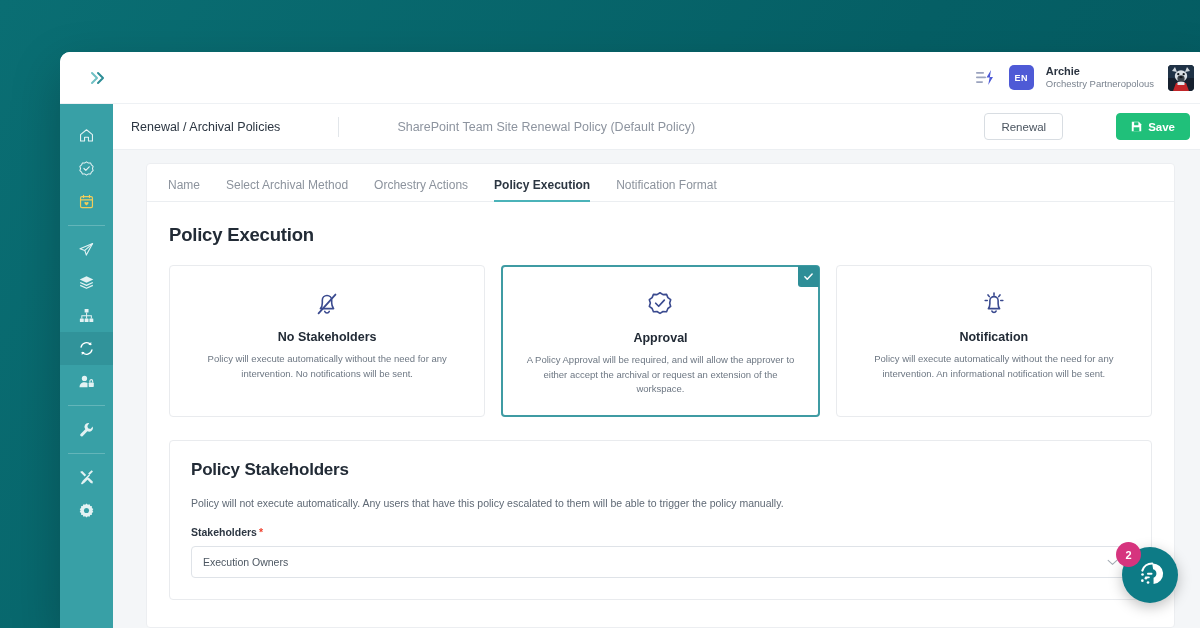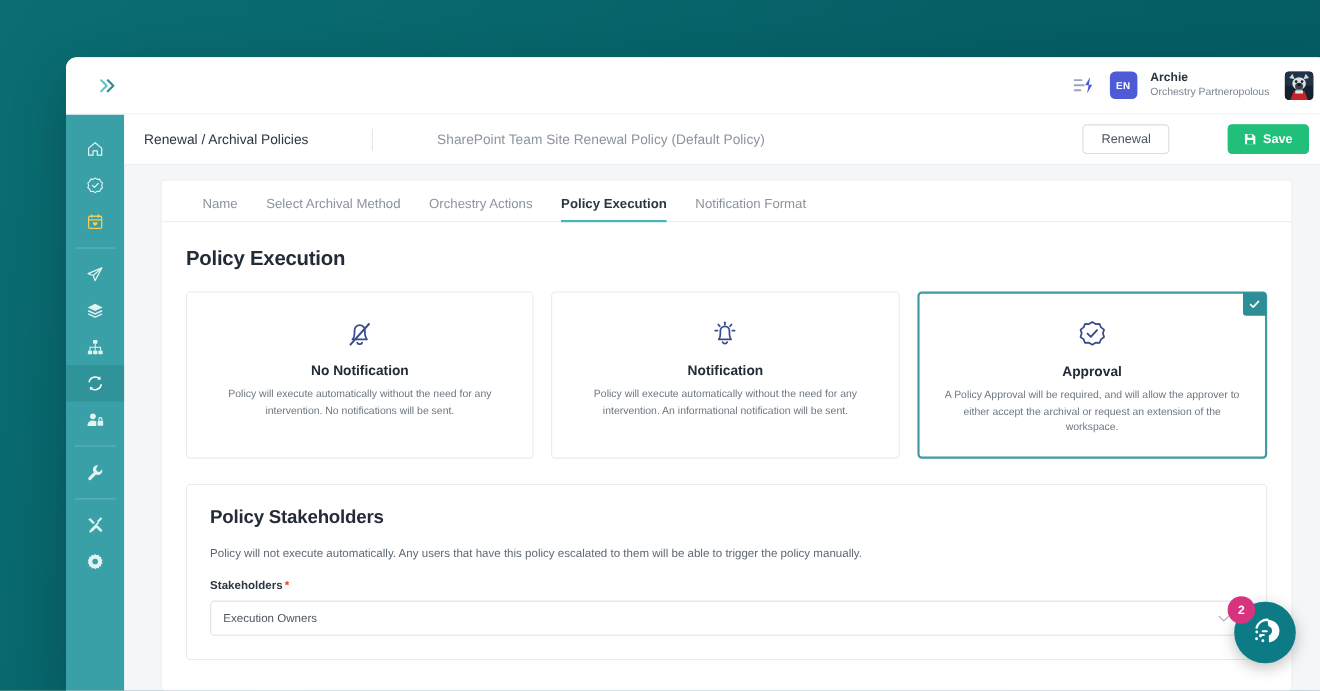--- a/index.html
+++ b/index.html
@@ -219,21 +219,21 @@
     gap: 0;
   }
   .tab {
     font-size: 12px;
     color: #8c939d;
     padding: 0 13px 9px 13px;
     position: relative;
     cursor: pointer;
     white-space: nowrap;
   }
-  .tab:first-child { padding-left: 4px; margin-left: 16px; }
+  .tab:first-child { padding-left: 4px; }
   .tab.active {
     color: #2c3642;
     font-weight: bold;
   }
   .tab.active::after {
     content: "";
     position: absolute;
     left: 13px; right: 13px; bottom: -1px;
     height: 2px;
     background: #4bb3b9;
@@ -571,54 +571,54 @@
             <div class="cards-row">
 
               <div class="opt-card">
                 <div class="opt-icon">
                   <svg width="30" height="30" viewBox="0 0 32 32">
                     <path d="M9 22 C9 22 11 20 11 16 L11 13 A5 5 0 0 1 21 13 L21 16 C21 19 22.6 21.2 23 22 Z" fill="none" stroke="#3a4a8f" stroke-width="1.7" stroke-linejoin="round"></path>
                     <path d="M13.6 25 A2.6 2.6 0 0 0 18.4 25" fill="none" stroke="#3a4a8f" stroke-width="1.7" stroke-linecap="round"></path>
                     <path d="M7 27 L25 7" stroke="#3a4a8f" stroke-width="1.9" stroke-linecap="round"></path>
                   </svg>
                 </div>
-                <div class="opt-title">No Notification</div>
+                <div class="opt-title">No Stakeholders</div>
                 <div class="opt-desc">Policy will execute automatically without the need for any intervention. No notifications will be sent.</div>
-              </div>
-
-              <div class="opt-card">
-                <div class="opt-icon">
-                  <svg width="30" height="30" viewBox="0 0 32 32">
-                    <path d="M10 22 C10 22 11.6 20 11.6 16.4 L11.6 13.6 A4.4 4.4 0 0 1 20.4 13.6 L20.4 16.4 C20.4 20 22 22 22 22 Z" fill="none" stroke="#3a4a8f" stroke-width="1.7" stroke-linejoin="round"></path>
-                    <path d="M13.8 24.6 A2.4 2.4 0 0 0 18.2 24.6" fill="none" stroke="#3a4a8f" stroke-width="1.7" stroke-linecap="round"></path>
-                    <path d="M16 5.4 L16 7.6" stroke="#3a4a8f" stroke-width="1.7" stroke-linecap="round"></path>
-                    <path d="M9.6 7.4 L11 9.2 M22.4 7.4 L21 9.2" stroke="#3a4a8f" stroke-width="1.7" stroke-linecap="round"></path>
-                    <path d="M6.6 13.4 L8.8 13.4 M25.4 13.4 L23.2 13.4" stroke="#3a4a8f" stroke-width="1.7" stroke-linecap="round"></path>
-                  </svg>
-                </div>
-                <div class="opt-title">Notification</div>
-                <div class="opt-desc">Policy will execute automatically without the need for any intervention. An informational notification will be sent.</div>
               </div>
 
               <div class="opt-card selected">
                 <div class="check-badge">
                   <svg width="11" height="11" viewBox="0 0 14 14">
                     <path d="M2.4 7.4 L5.4 10.4 L11.6 3.8" fill="none" stroke="#ffffff" stroke-width="1.9" stroke-linecap="round" stroke-linejoin="round"></path>
                   </svg>
                 </div>
                 <div class="opt-icon">
                   <svg width="30" height="30" viewBox="0 0 32 32">
                     <path d="M16 4 L19.2 6 L23 5.7 L24.4 9.2 L27.4 11.4 L26.3 15 L27.4 18.6 L24.4 20.8 L23 24.3 L19.2 24 L16 26 L12.8 24 L9 24.3 L7.6 20.8 L4.6 18.6 L5.7 15 L4.6 11.4 L7.6 9.2 L9 5.7 L12.8 6 Z" fill="none" stroke="#3a4a8f" stroke-width="1.7" stroke-linejoin="round"></path>
                     <path d="M11.4 15.2 L14.6 18.4 L20.6 11.8" fill="none" stroke="#3a4a8f" stroke-width="1.8" stroke-linecap="round" stroke-linejoin="round"></path>
                   </svg>
                 </div>
                 <div class="opt-title">Approval</div>
                 <div class="opt-desc">A Policy Approval will be required, and will allow the approver to either accept the archival or request an extension of the workspace.</div>
               </div>
 
+              <div class="opt-card">
+                <div class="opt-icon">
+                  <svg width="30" height="30" viewBox="0 0 32 32">
+                    <path d="M10 22 C10 22 11.6 20 11.6 16.4 L11.6 13.6 A4.4 4.4 0 0 1 20.4 13.6 L20.4 16.4 C20.4 20 22 22 22 22 Z" fill="none" stroke="#3a4a8f" stroke-width="1.7" stroke-linejoin="round"></path>
+                    <path d="M13.8 24.6 A2.4 2.4 0 0 0 18.2 24.6" fill="none" stroke="#3a4a8f" stroke-width="1.7" stroke-linecap="round"></path>
+                    <path d="M16 5.4 L16 7.6" stroke="#3a4a8f" stroke-width="1.7" stroke-linecap="round"></path>
+                    <path d="M9.6 7.4 L11 9.2 M22.4 7.4 L21 9.2" stroke="#3a4a8f" stroke-width="1.7" stroke-linecap="round"></path>
+                    <path d="M6.6 13.4 L8.8 13.4 M25.4 13.4 L23.2 13.4" stroke="#3a4a8f" stroke-width="1.7" stroke-linecap="round"></path>
+                  </svg>
+                </div>
+                <div class="opt-title">Notification</div>
+                <div class="opt-desc">Policy will execute automatically without the need for any intervention. An informational notification will be sent.</div>
+              </div>
+
             </div>
 
             <div class="stake-block">
               <div class="stake-title">Policy Stakeholders</div>
               <div class="stake-desc">Policy will not execute automatically. Any users that have this policy escalated to them will be able to trigger the policy manually.</div>
               <div class="field-label">
                 <span>Stakeholders</span><span class="req-star">*</span>
               </div>
               <div class="select-box">
                 <div class="select-value">Execution Owners</div>

